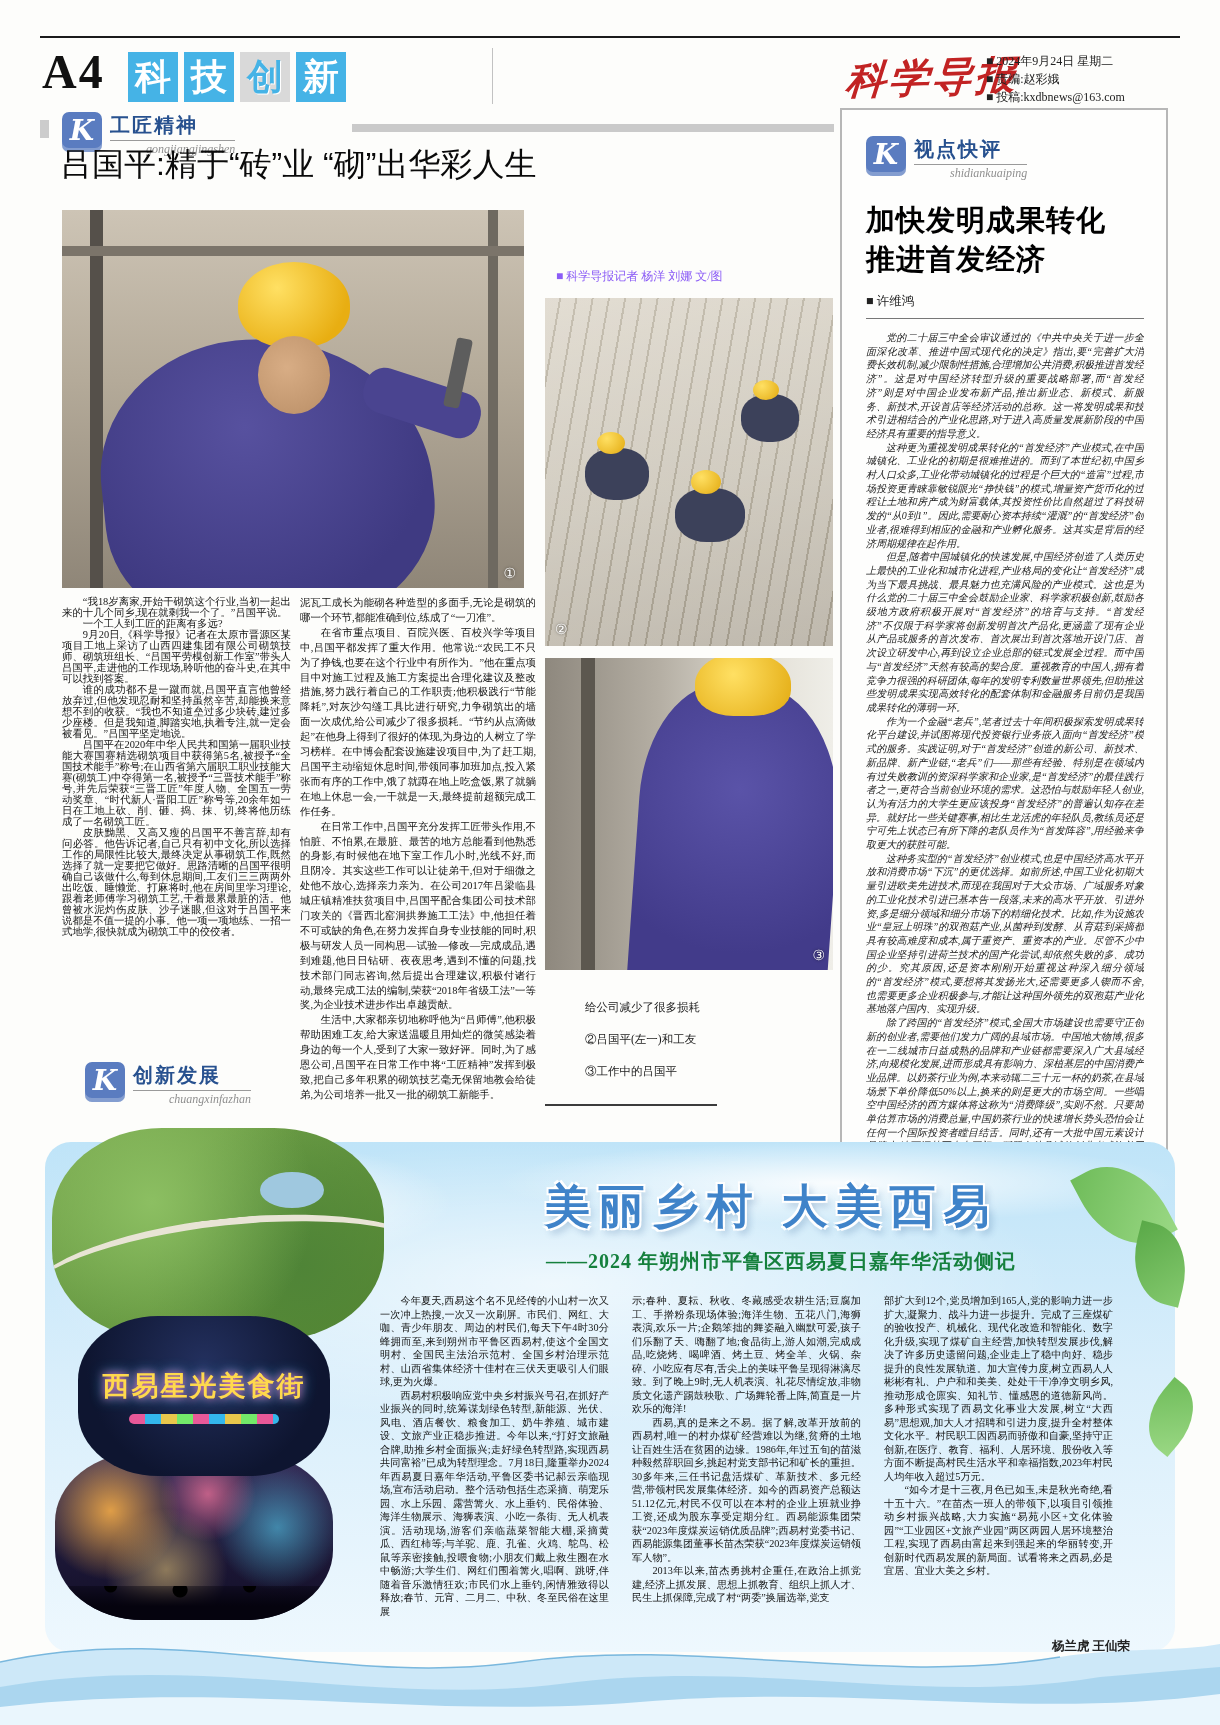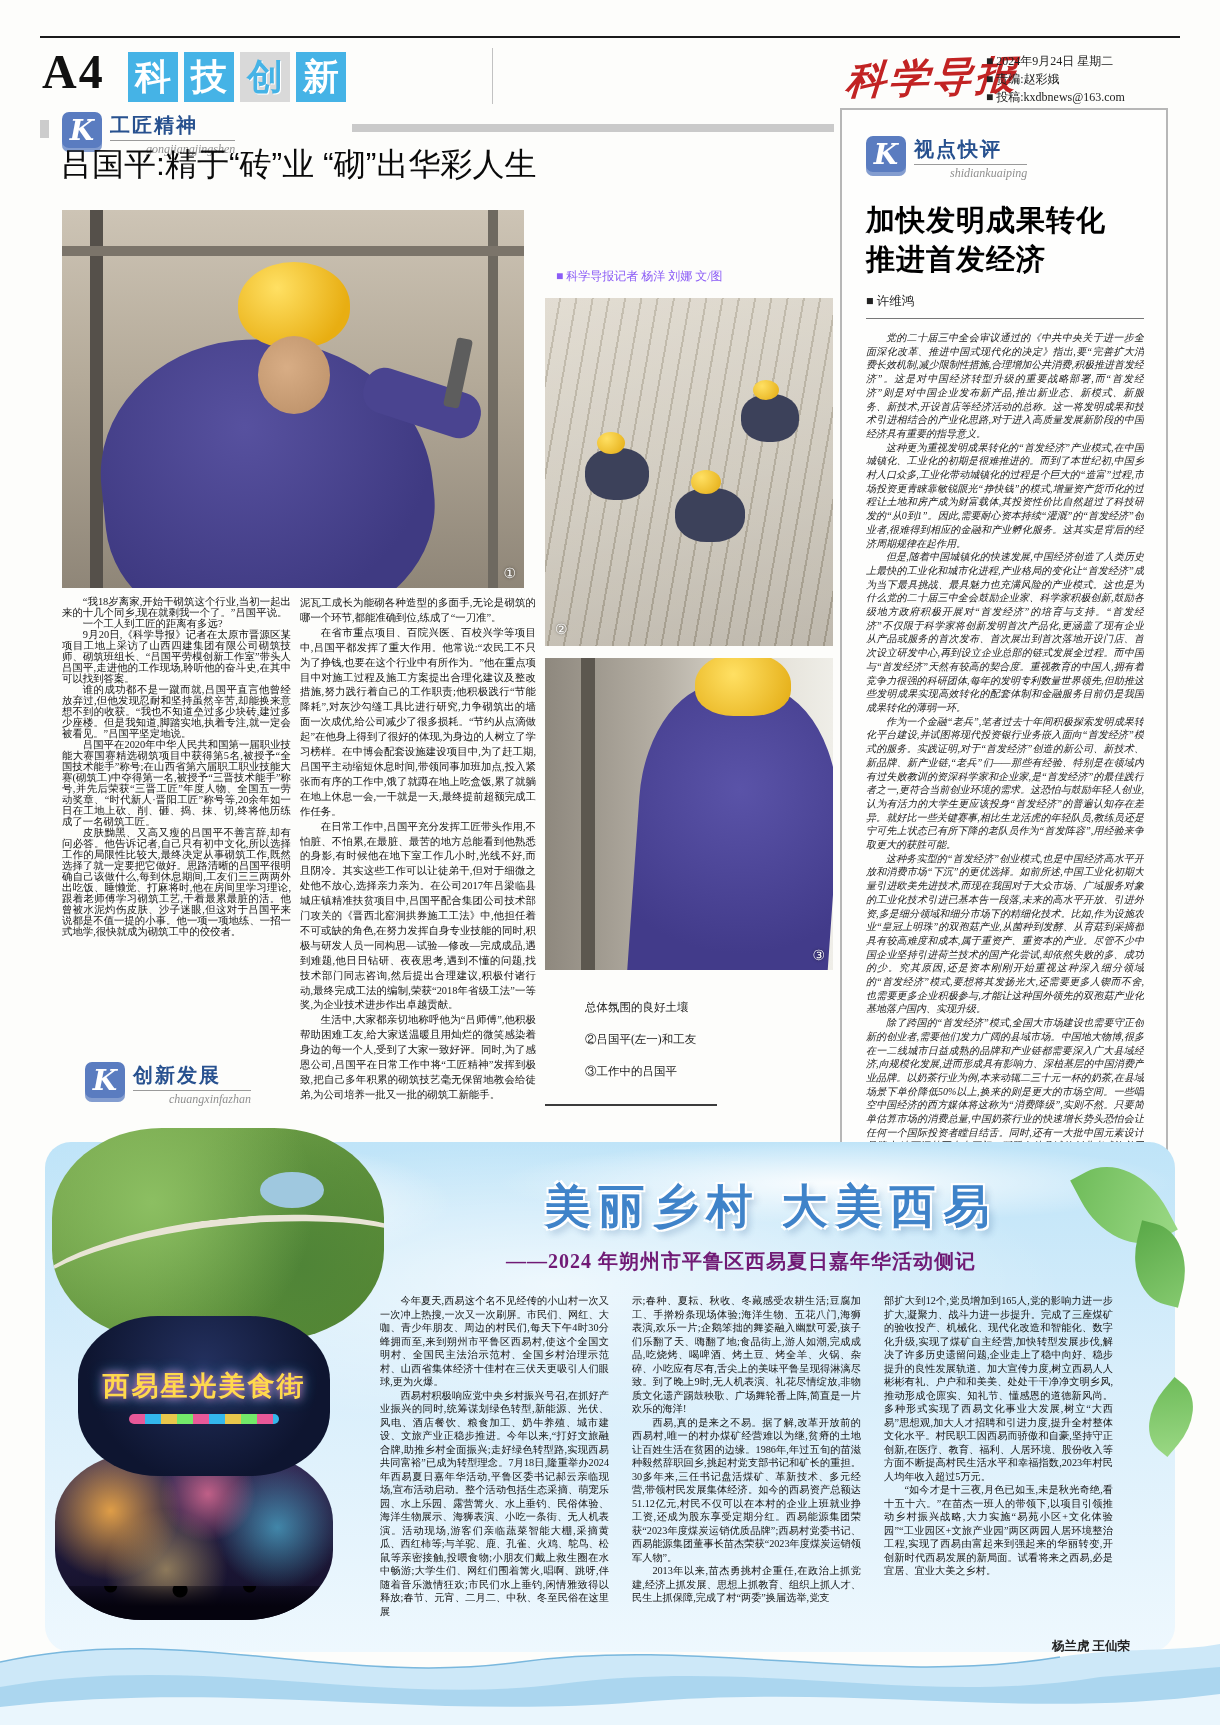--- a/index.html
+++ b/index.html
@@ -129,22 +129,22 @@
         linear-gradient(180deg,#37305c 0%,#1d1838 60%,#120e26 100%);}
   #market .crowd{position:absolute;left:0;bottom:0;width:100%;height:34px;
       background:radial-gradient(circle at 20% 0,#000 6px,rgba(0,0,0,0) 7px),
                  radial-gradient(circle at 45% 4px,#000 7px,rgba(0,0,0,0) 8px),
                  radial-gradient(circle at 70% 0,#000 6px,rgba(0,0,0,0) 7px),
                  linear-gradient(0deg,#05030e 40%,rgba(5,3,14,.4));}
 
   #bottom-title{left:400px;top:1176px;width:742px;text-align:center;z-index:2;
       font-family:"Liberation Sans",sans-serif;font-weight:900;font-size:46px;letter-spacing:8px;color:#3f83c9;
       text-shadow:-2px -2px 0 #fff,2px -2px 0 #fff,-2px 2px 0 #fff,2px 2px 0 #fff,4px 5px 7px rgba(30,80,140,.3);}
-  #bottom-subtitle{left:370px;top:1248px;width:742px;text-align:center;z-index:2;
-      font-size:20px;font-weight:bold;color:#701a75;letter-spacing:1px;}
+  #bottom-subtitle{left:410px;top:1248px;width:742px;text-align:center;z-index:2;
+      font-size:20px;font-weight:bold;color:#15803d;letter-spacing:1px;}
   #bottom-cols{left:380px;top:1294px;width:734px;display:flex;gap:23px;z-index:2;}
   #bottom-cols .bcol{width:229px;height:342px;overflow:hidden;text-align:justify;
       font-size:10.2px;line-height:13.5px;color:#141414;}
   #bottom-cols .bcol p{margin:0;text-indent:2em;}
   #bottom-cols .bcol p.cont{text-indent:0;}
   #bottom-author{left:930px;top:1638px;width:200px;text-align:right;font-size:12.5px;font-weight:bold;color:#222;z-index:3;}
 
   #waves{left:0;top:1592px;width:1220px;height:133px;z-index:1;}
 </style>
 </head>
@@ -205,21 +205,21 @@
   </div>
 
   <div class="photo" id="photo3">
     <div class="wallbar"></div>
     <div class="figure"></div>
     <div class="helmet"></div>
     <span class="marker" style="right:8px;bottom:6px;">③</span>
   </div>
 
   <div class="abs" id="captions">
-      <p>总体氛围的良好土壤</p>
+      <p>给公司减少了很多损耗</p>
       <p>②吕国平(左一)和工友</p>
       <p>③工作中的吕国平</p>
     </div>
   <div class="abs" id="caption-rule"></div>
 
   <div class="bodycol" id="col1">
       <p>“我18岁离家,开始干砌筑这个行业,当初一起出来的十几个同乡,现在就剩我一个了。”吕国平说。</p>
       <p>一个工人到工匠的距离有多远?</p>
       <p>9月20日,《科学导报》记者在太原市晋源区某项目工地上采访了山西四建集团有限公司砌筑技师、砌筑班组长、“吕国平劳模创新工作室”带头人吕国平,走进他的工作现场,聆听他的奋斗史,在其中可以找到答案。</p>
       <p>谁的成功都不是一蹴而就,吕国平直言他曾经放弃过,但他发现忍耐和坚持虽然辛苦,却能换来意想不到的收获。“我也不知道垒过多少块砖,建过多少座楼。但是我知道,脚踏实地,执着专注,就一定会被看见。”吕国平坚定地说。</p>

